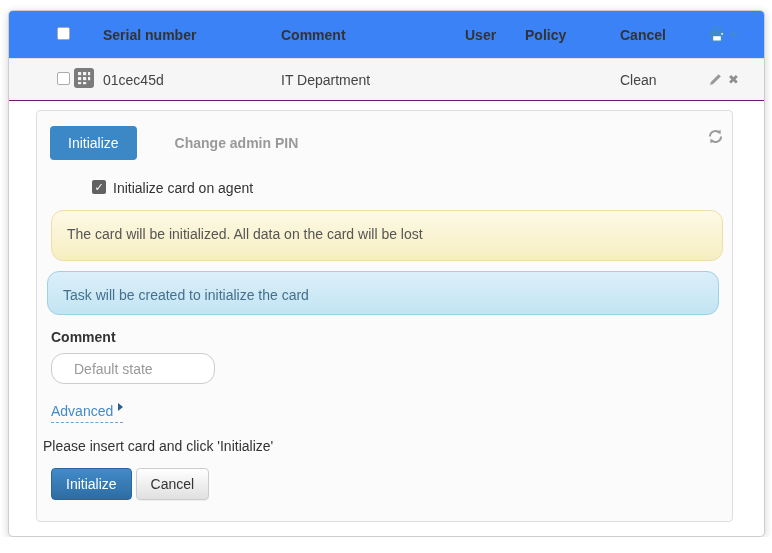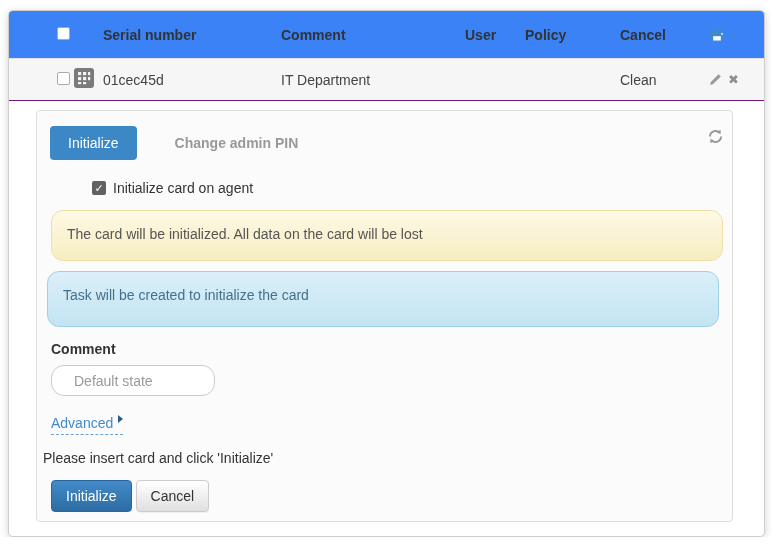--- a/index.html
+++ b/index.html
@@ -65,37 +65,37 @@
   .tabs-row { display: flex; align-items: center; margin: 15px 0 0 13px; }
   .pill-active {
     background: #3c87c5; color: #fff; border: none;
     border-radius: 4px; padding: 9px 18px; font-size: 14px;
     font-family: inherit; cursor: pointer;
   }
   .pill-muted { color: #999; margin-left: 38px; cursor: pointer; font-weight: bold; }
 
   .refresh-btn { position: absolute; top: 17px; right: 8px; cursor: pointer; line-height: 0; }
 
-  .cb-row { display: flex; align-items: center; margin: 20px 0 0 14px; padding-left: 41px; }
+  .cb-row { display: flex; margin: 20px 0 0 14px; padding-left: 41px; }
   .cb-checked {
     width: 14px; height: 14px; background: #616161; border-radius: 2px;
     display: inline-flex; align-items: center; justify-content: center;
     color: #fff; font-size: 11px; line-height: 1; cursor: pointer;
   }
   .cb-checked::after { content: "\2713"; }
   .cb-row label { margin-left: 7px; color: #333; cursor: pointer; }
 
   .alert { width: 672px; margin-left: 14px; border-radius: 12px; padding: 15px; }
   .alert-warning {
     margin-top: 14px; height: 51px;
     background: linear-gradient(#fdf9e5, #f6eec1);
     border: 1px solid #efdfa6; color: #555;
   }
   .alert-info {
-    margin-top: 10px; height: 56px;
+    margin-top: 10px; height: 44px;
     background: linear-gradient(#dbeff9, #c3e4f3);
     border: 1px solid #9ed0e7; color: #44708c; margin-left: 10px;
   }
 
   .field-label { margin: 14px 0 0 14px; font-weight: bold; color: #333; }
   .text-input {
     display: block; margin: 8px 0 0 14px;
     width: 164px; height: 31px;
     border: 1px solid #ccc; border-radius: 13px;
     padding: 0 22px; font-size: 14px; font-family: inherit; color: #333;

